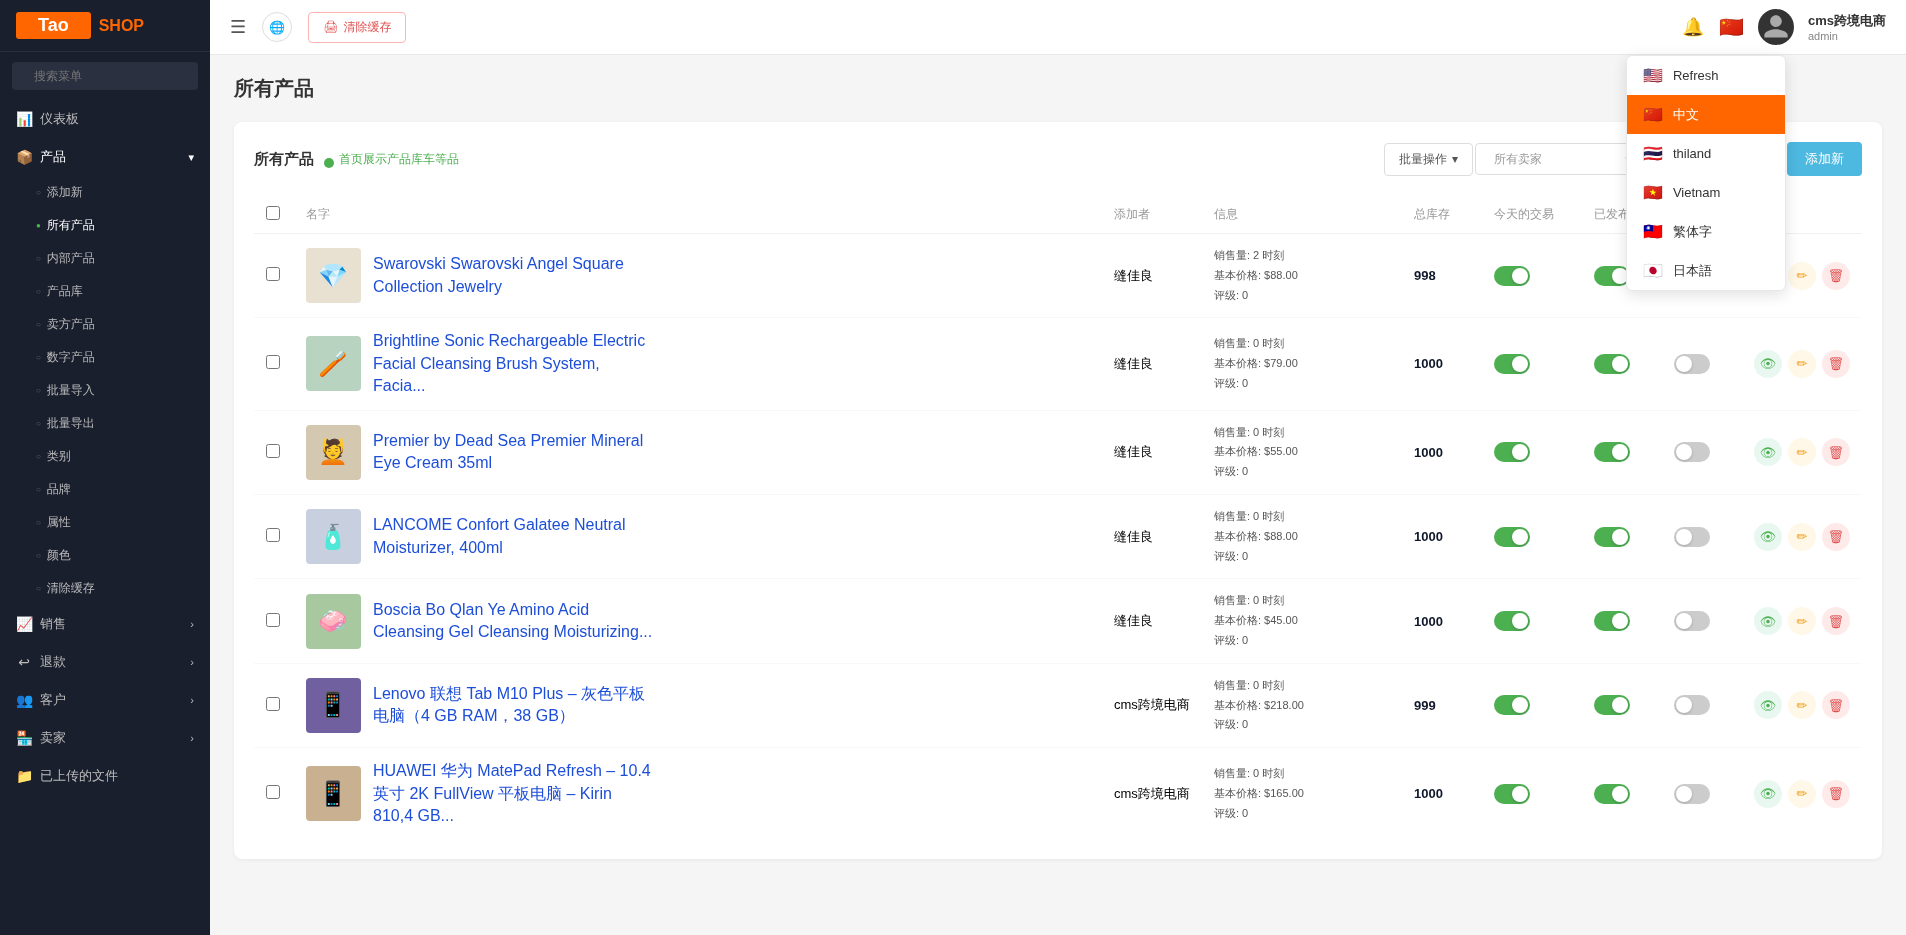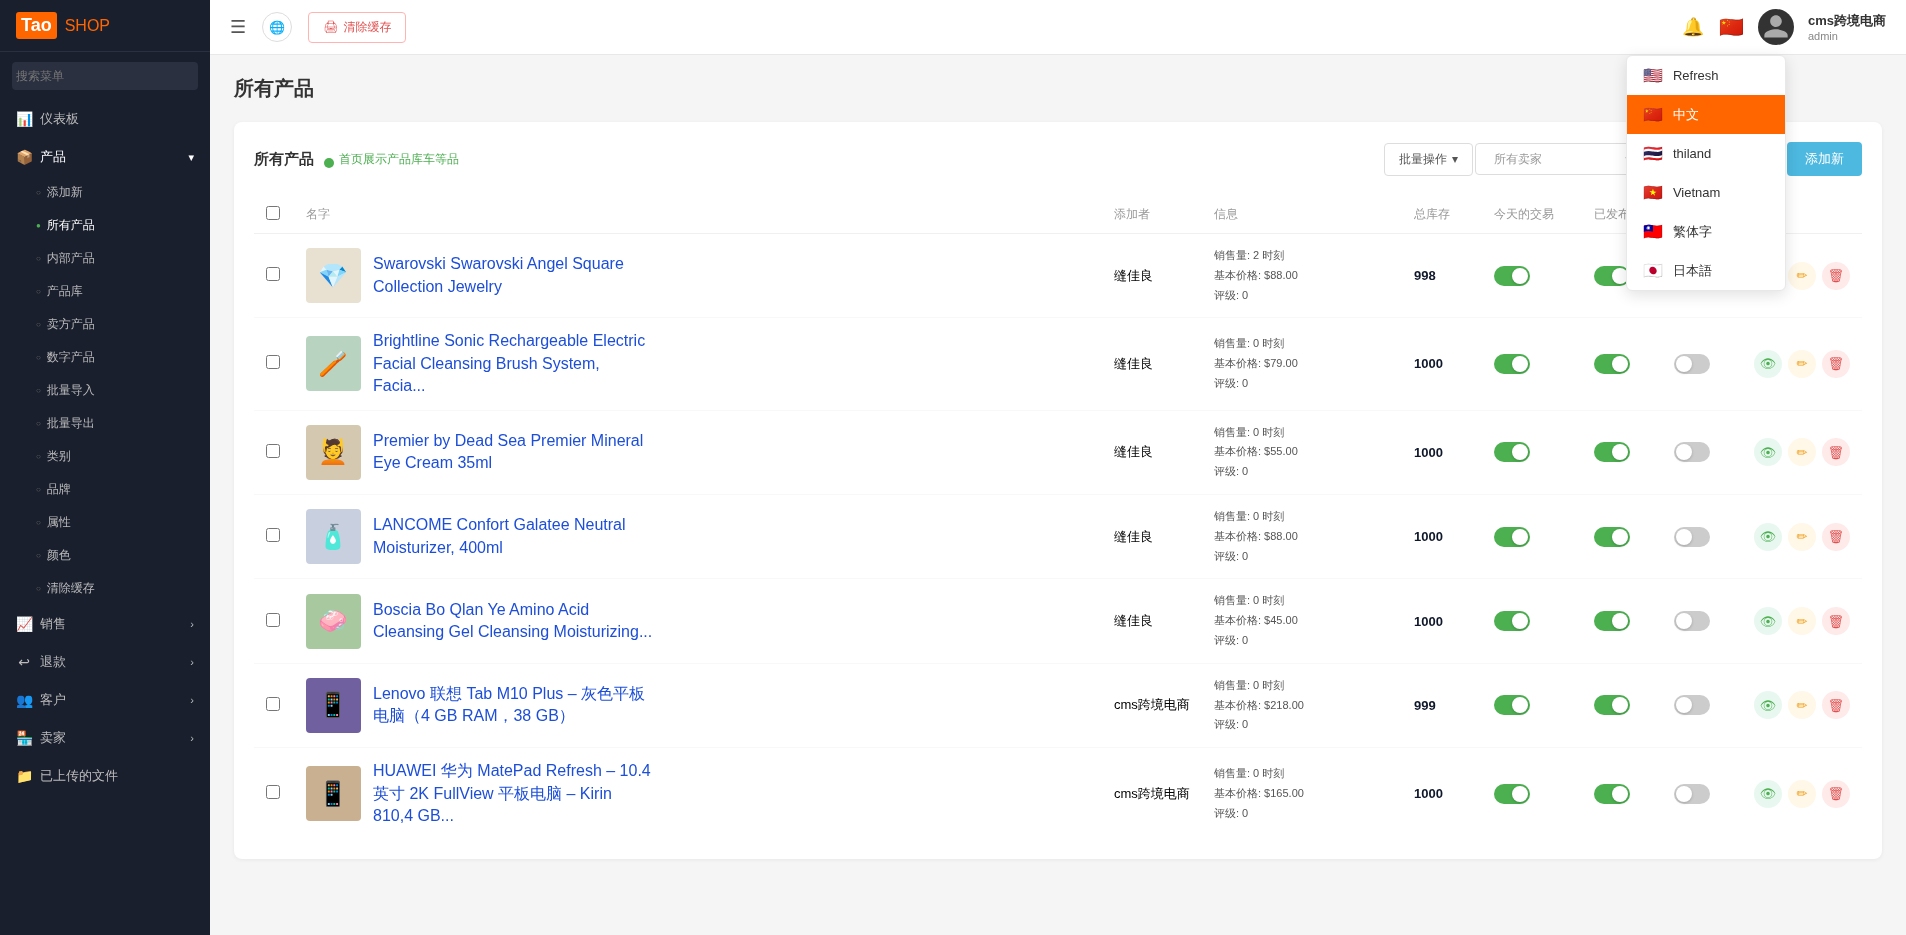--- a/index.html
+++ b/index.html
@@ -1,24 +1,24 @@
 <!DOCTYPE html>
 <html><head>
   <meta charset="utf-8">
   <style>
     * { box-sizing: border-box; margin: 0; padding: 0; }
     body { font-family: 'Microsoft YaHei', Arial, sans-serif; font-size: 13px; background: #f5f5f5; display: flex; height: 100vh; overflow: hidden; }
 
     
     .sidebar { width: 210px; min-width: 210px; background: #1a1f2e; color: #ccc; display: flex; flex-direction: column; height: 100vh; overflow-y: auto; }
     .sidebar-logo { background: #1a1f2e; padding: 12px 16px; display: flex; align-items: center; gap: 8px; border-bottom: 1px solid #2a3040; }
-    .logo-tao { background: #ff6600; color: white; font-weight: bold; font-size: 18px; padding: 3px 5px; border-radius: 3px; }
-    .logo-shop { color: #ff6600; font-size: 16px; font-weight: normal; }
+    .logo-tao { background: #ff6600; color: white; font-weight: bold; font-size: 18px; padding: 3px 22px; border-radius: 3px; }
+    .logo-shop { color: #ff6600; font-size: 16px; font-weight: bold; }
     .sidebar-search { padding: 10px 12px; }
-    .sidebar-search input { width: 100%; background: #2a3040; border: none; border-radius: 4px; padding: 7px 4px; color: #aaa; font-size: 12px; outline: none; }
+    .sidebar-search input { width: 100%; background: #2a3040; border: none; border-radius: 4px; padding: 7px 22px; color: #aaa; font-size: 12px; outline: none; }
     .sidebar-nav { flex: 1; }
     .nav-item { display: flex; align-items: center; padding: 10px 16px; color: #bbb; cursor: pointer; font-size: 13px; gap: 8px; }
     .nav-item.active { color: #fff; }
     .nav-item .nav-icon { width: 16px; text-align: center; font-size: 14px; }
     .nav-item .nav-arrow { margin-left: auto; font-size: 11px; }
     .nav-sub-item { display: flex; align-items: center; padding: 8px 16px 8px 36px; color: #bbb; cursor: pointer; font-size: 12px; gap: 6px; }
     .nav-sub-item.active { color: #fff; }
     .nav-sub-item::before { content: '○'; font-size: 8px; color: #666; }
     .nav-sub-item.active::before { content: '●'; color: #4CAF50; }
 

